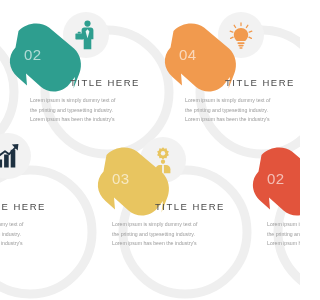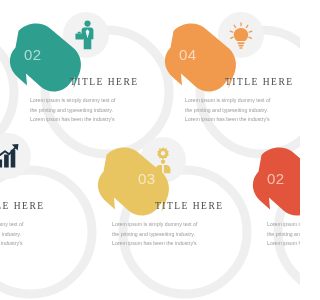--- a/index.html
+++ b/index.html
@@ -37,21 +37,21 @@
     white-space:nowrap;
   }
 
   .title{
     position:absolute;
     font-size:9.5px;
     letter-spacing:1.5px;
     color:#4a4a4a;
     font-weight:400;
     white-space:nowrap;
-    font-family:Liberation Serif, serif;
+    font-family:Liberation Sans, sans-serif;
   }
   .body{
     position:absolute;
     width:86px;
     font-size:5.2px;
     line-height:1.85;
     color:#9a9a9a;
     font-family:"Liberation Sans","DejaVu Sans",sans-serif;
   }
 </style>
@@ -138,21 +138,21 @@
         <path d="M5.6 27.2v-3.9c0-2.3 1.9-4.2 4.2-4.2h6.4c2.3 0 4.2 1.9 4.2 4.2v3.9z"></path>
         <rect x="12.1" y="19.1" width="1.8" height="8.1" fill="#f2f2f2"></rect>
       </g>
     </svg>
   </div>
 
   <div class="arrow" style="left:93px;top:150px;">
     <svg width="78" height="68" viewBox="0 0 78 68">
       <path d="M10.5 21.5 C2 30.5 3.5 43 12.5 51 L22 59.5 L21 47.5 L35.5 60.5 C44 68 57 67 64 58.5 L70 51 L68.5 62.5 L74.5 47 C77.5 39 76 29 69 22.5 L44 1.5 C35 -5 21 -3 13.5 5 Z" fill="#e8c560"></path>
     </svg>
-    <span class="num" style="left:19px;top:20px;margin-left:26px;">03</span>
+    <span class="num" style="left:19px;top:20px;">03</span>
   </div>
 
   <div class="title" style="left:155px;top:201px;">TITLE HERE</div>
   <div class="body" style="left:112px;top:220px;">Lorem ipsum is simply dummy text of the printing and typesetting industry. Lorem ipsum has been the industry's</div>
 
   <div class="badge" style="left:-15px;top:133px;">
     <svg width="26" height="26" viewBox="0 0 26 26">
       <g fill="#1d3040">
         <rect x="2.5" y="16.5" width="4.6" height="8"></rect>
         <rect x="9.1" y="11.5" width="4.6" height="13"></rect>

